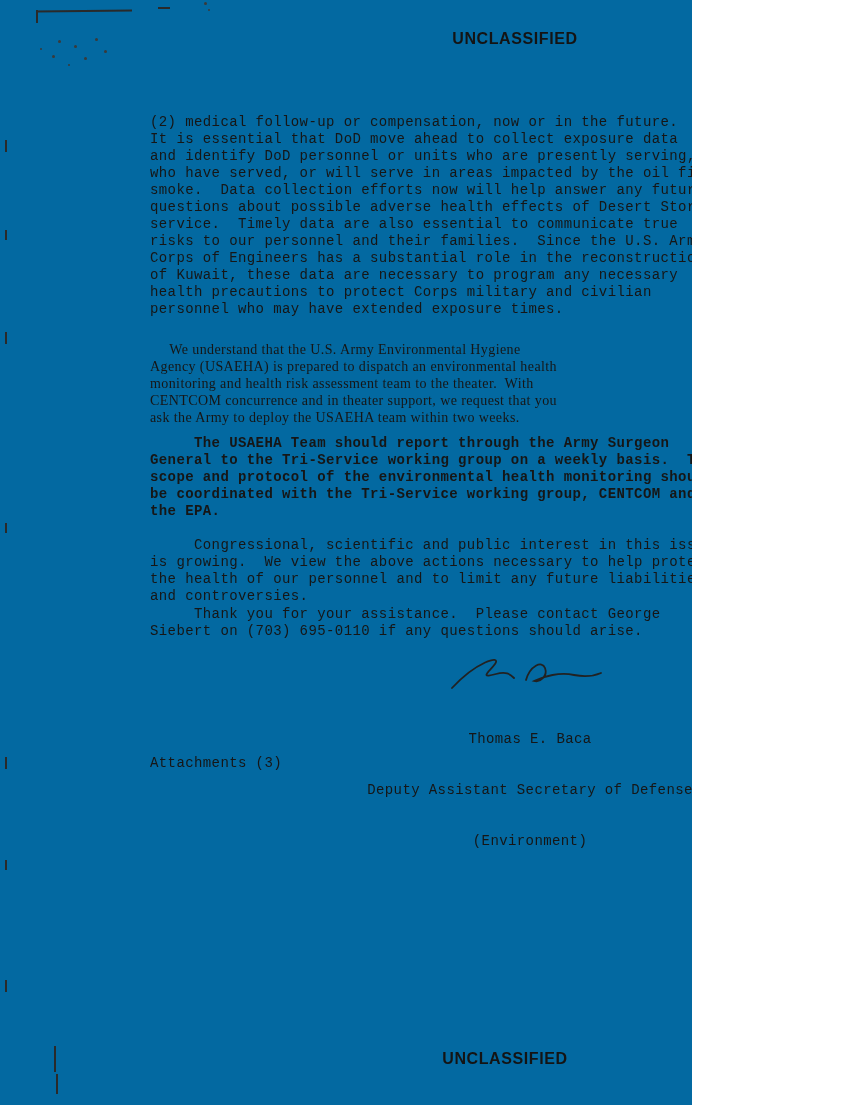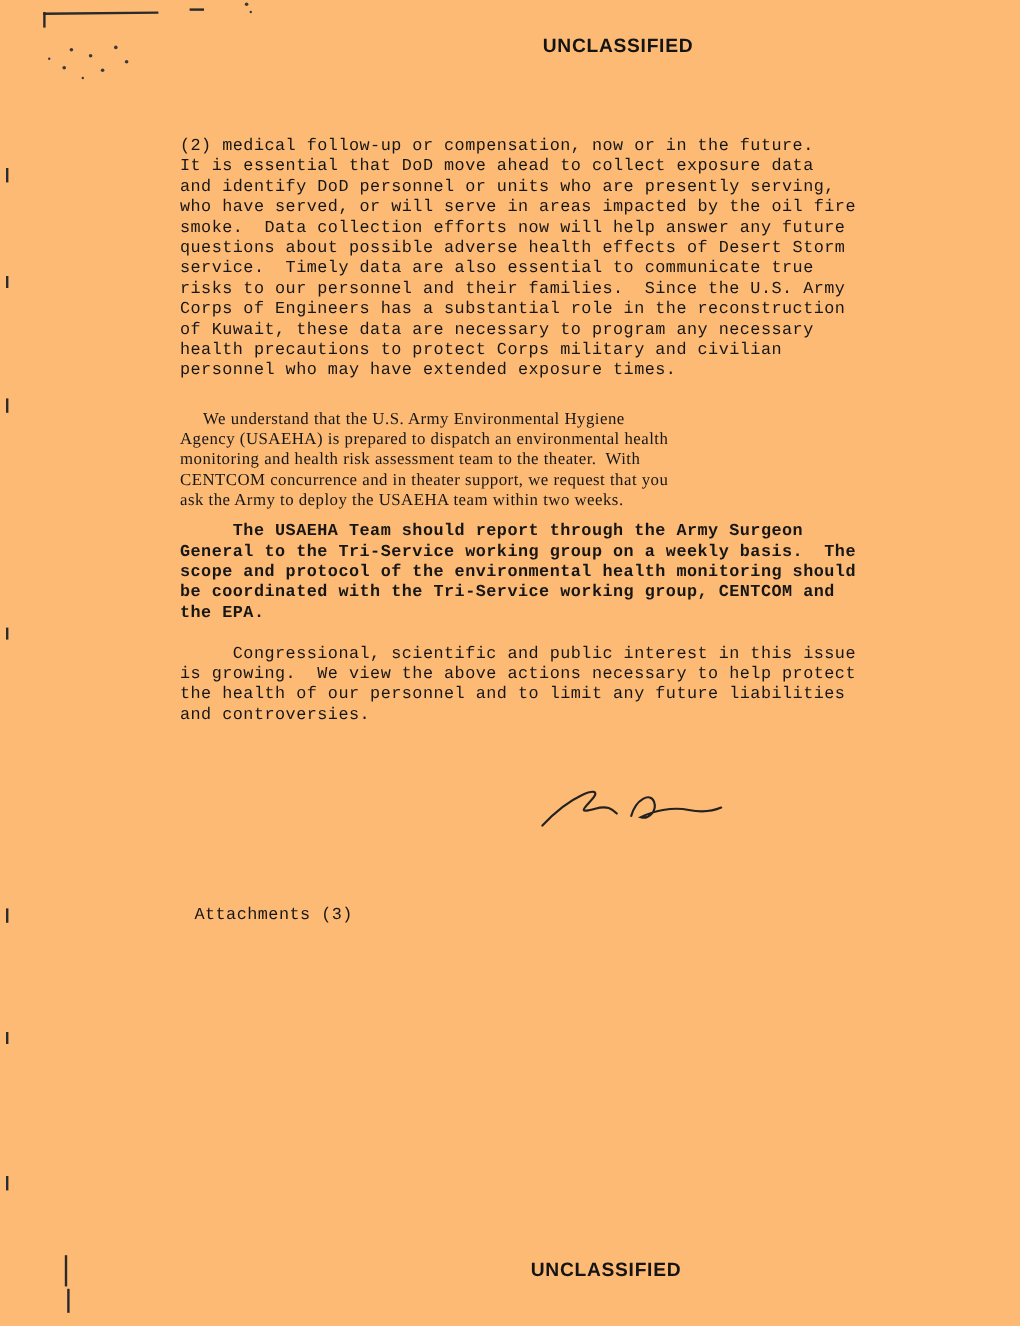--- a/index.html
+++ b/index.html
@@ -1,20 +1,20 @@
 <!DOCTYPE html>
 <html><head>
 <meta charset="utf-8">
 <style>
   html, body { margin: 0; padding: 0; background: #ffffff; }
   .page {
     position: relative;
-    width: 850px;
+    width: 692px;
     height: 1105px;
-    background: #fdba74;
+    background: #0369a1;
     color: #1b1b1b;
     overflow: hidden;
     font-family: "Liberation Mono", "DejaVu Sans Mono", monospace;
   }
   .classification {
     position: absolute;
     transform: translateX(-50%);
     font-family: "Liberation Sans", "DejaVu Sans", sans-serif;
     font-weight: bold;
     font-size: 16px;
@@ -50,21 +50,20 @@
     top: 652px;
   }
   .block-left {
     position: absolute;
     left: 150px;
     white-space: pre;
     font-size: 14px;
     line-height: 17px;
     letter-spacing: 0.4px;
     color: #161616;
-    margin-left: 12px;
   }
   .artifact { position: absolute; background: #2a2a2a; }
   .speck { border-radius: 50%; background: #3a3a3a; position: absolute; }
 </style>
 </head>
 <body>
 
 <div class="page">
 
   <div class="artifact" style="left:36px; top:10px; width:96px; height:2px; transform:rotate(-0.6deg);"></div>
@@ -112,25 +111,32 @@
 ask the Army to deploy the USAEHA team within two weeks.</p>
   <p class="para" style="top:421px;font-weight:bold;">     The USAEHA Team should report through the Army Surgeon
 General to the Tri-Service working group on a weekly basis.  The
 scope and protocol of the environmental health monitoring should
 be coordinated with the Tri-Service working group, CENTCOM and
 the EPA.</p>
   <p class="para" style="top:515px;margin-top:22px;">     Congressional, scientific and public interest in this issue
 is growing.  We view the above actions necessary to help protect
 the health of our personnel and to limit any future liabilities
 and controversies.</p>
+  <p class="para" style="top:592px;">     Thank you for your assistance.  Please contact George
+Siebert on (703) 695-0110 if any questions should arise.</p>
 
   <svg class="sig-svg" width="160" height="45" viewBox="0 0 160 45">
     <path d="M4 36 C 28 10, 54 2, 47 12 C 42 19, 30 27, 48 22 C 58 19, 62 22, 66 26" fill="none" stroke="#222" stroke-width="1.8" stroke-linecap="round"></path>
     <path d="M78 28 C 82 14, 94 8, 97 16 C 100 24, 92 31, 86 29 C 96 24, 112 20, 126 23 C 136 25, 146 24, 153 21" fill="none" stroke="#222" stroke-width="1.8" stroke-linecap="round"></path>
   </svg>
 
+  <div class="sig-block">
+    <div>Thomas E. Baca</div>
+    <div>Deputy Assistant Secretary of Defense</div>
+    <div>(Environment)</div>
+  </div>
 
   <div class="block-left" style="top:755px;">Attachments (3)</div>
 
 
   <div class="classification footer">UNCLASSIFIED</div>
 
 </div>
 
 </body></html>

